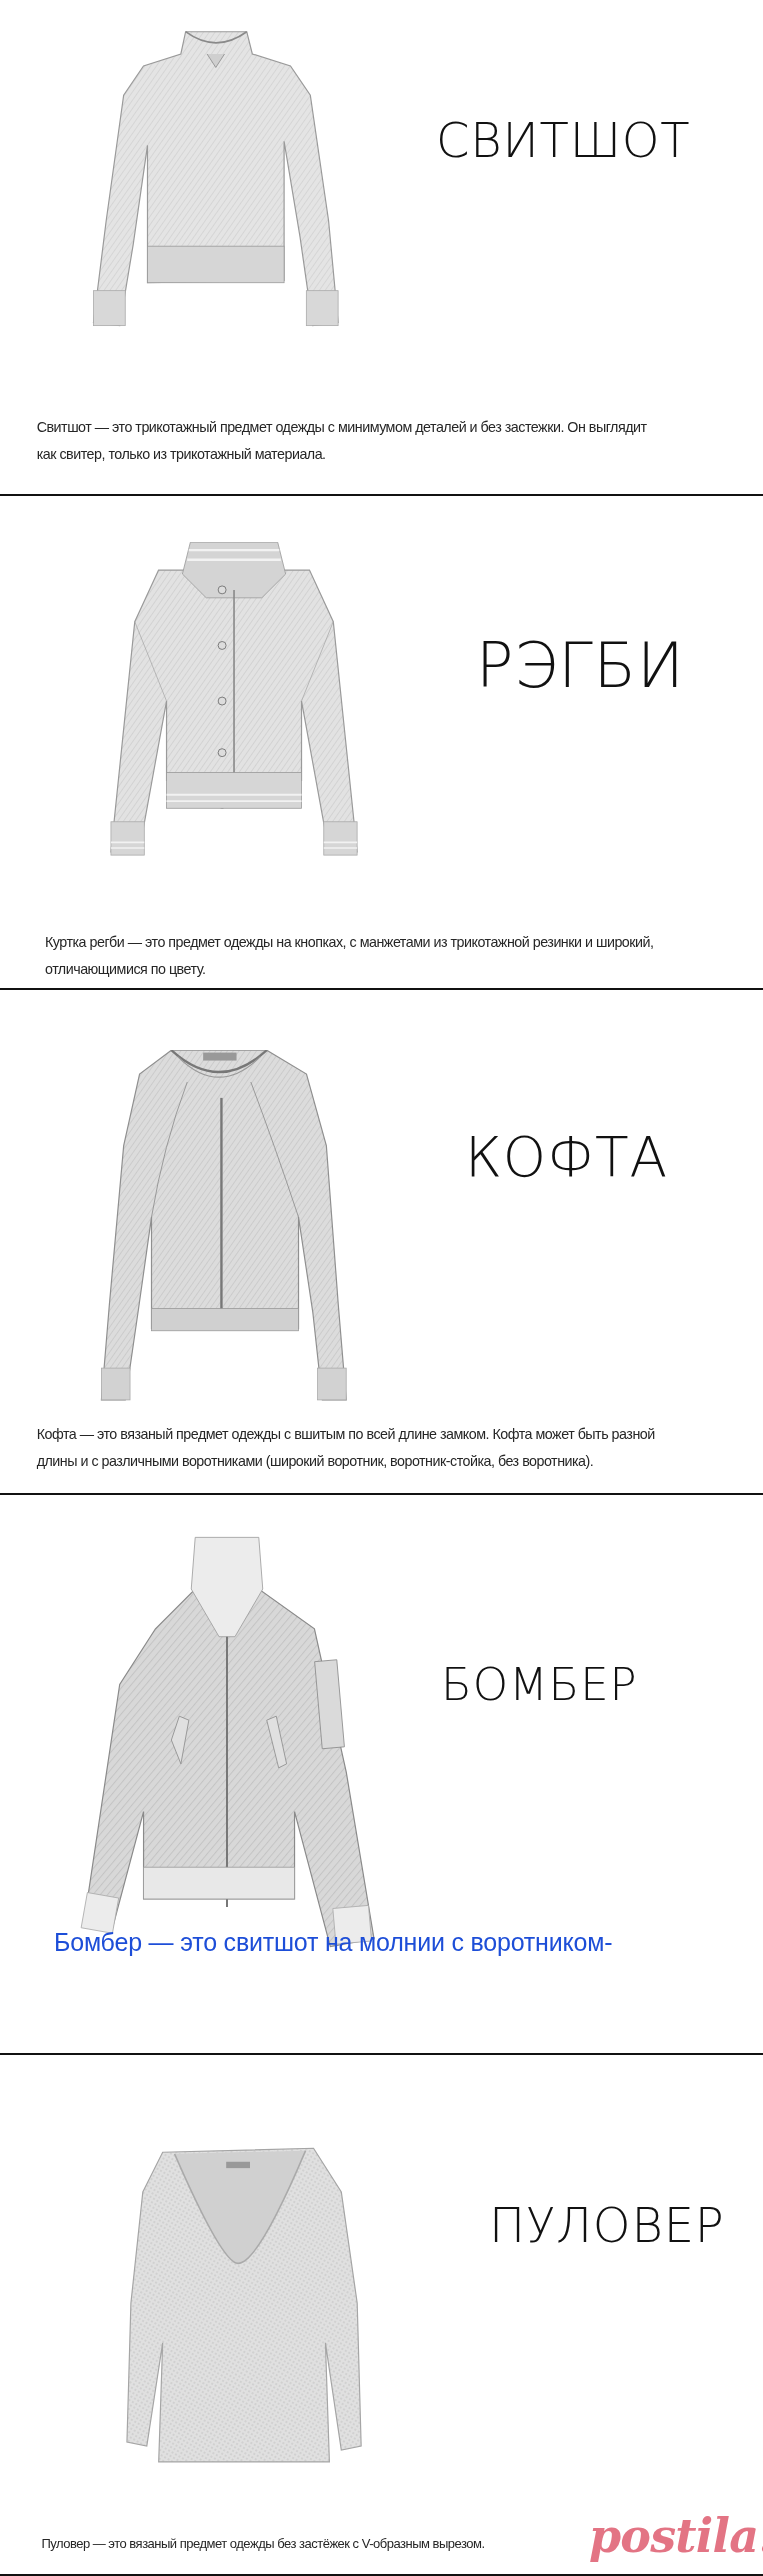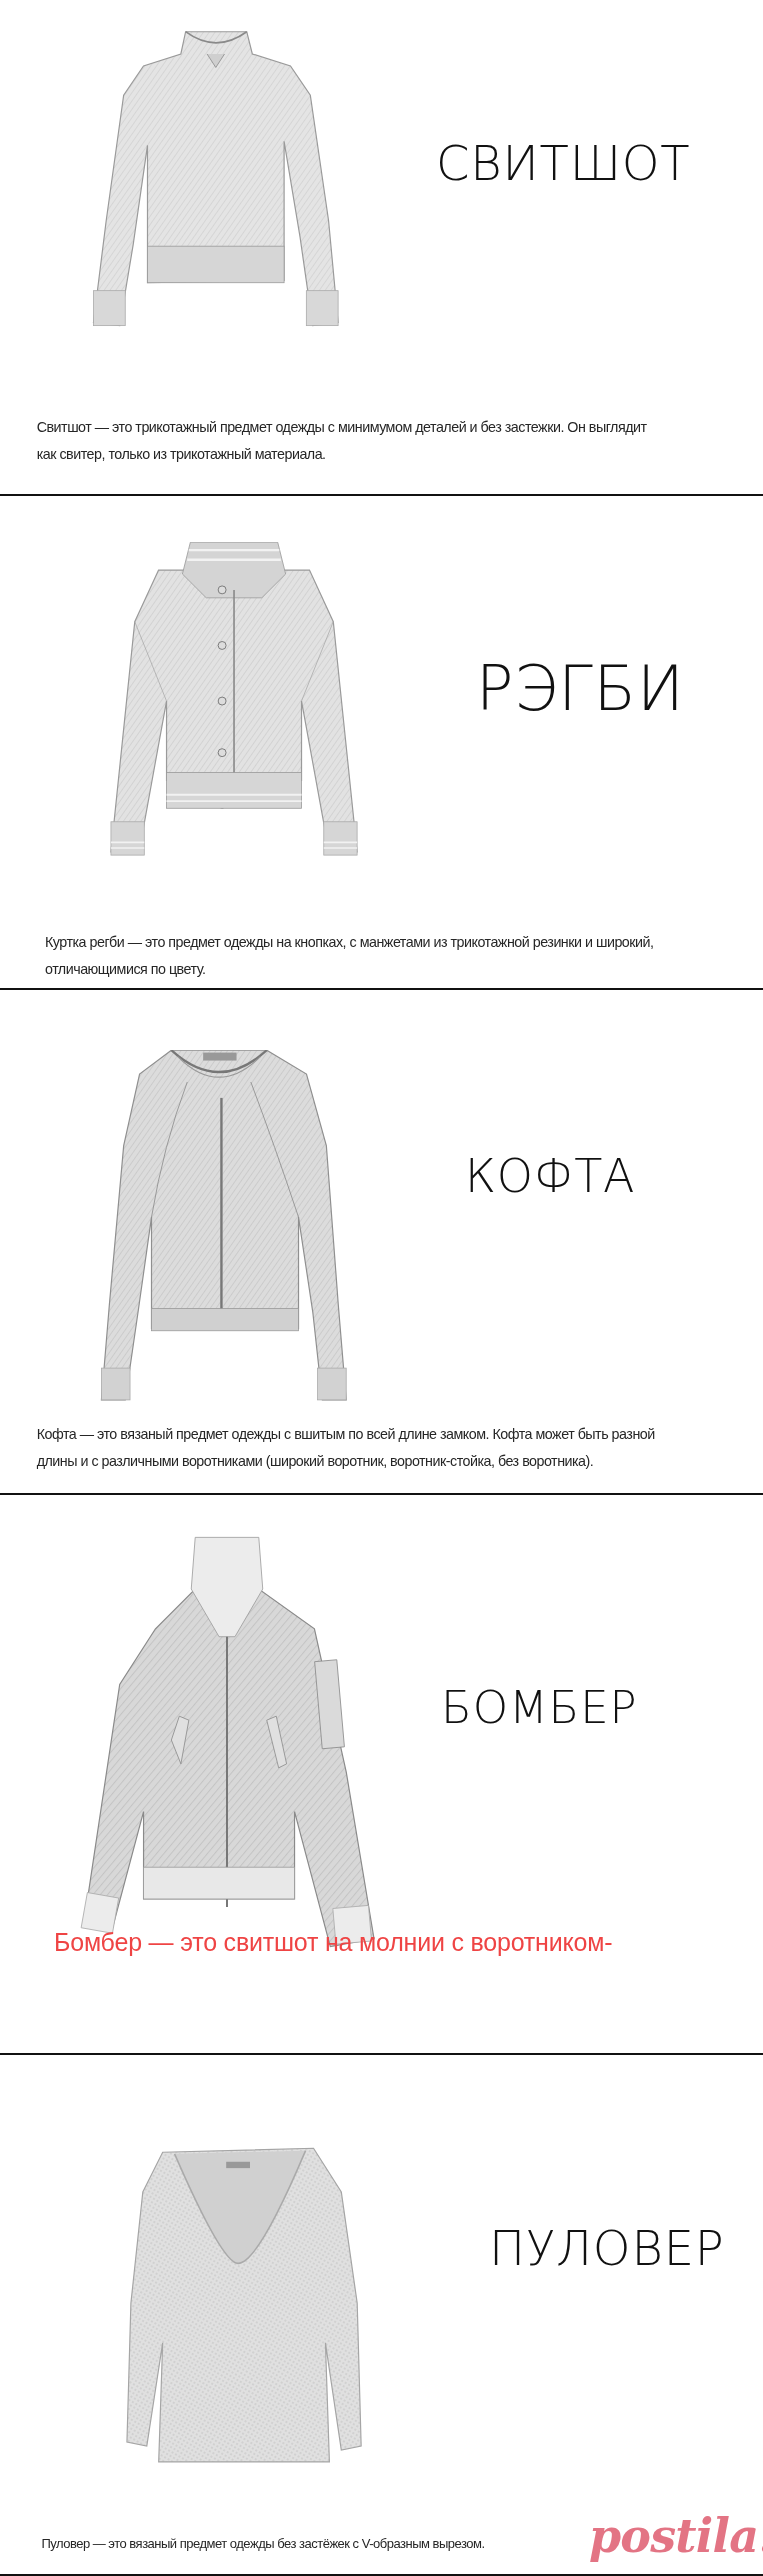--- a/index.html
+++ b/index.html
@@ -1,25 +1,25 @@
 <!DOCTYPE html>
 <html style="font-size:12.7px"><head>
 <meta charset="utf-8">
 <style>
   html, body { margin: 0; padding: 0; background: #ffffff; }
   body { width: 763px; height: 2576px; position: relative; overflow: hidden;
          font-family: "Liberation Sans", sans-serif; color: #1e1e1e; }
   .section { position: absolute; left: 0; width: 763px; }
   .divider { position: absolute; left: 0; width: 763px; height: 1.6px; background: #111; }
   .heading { position: absolute; font-family: "DejaVu Sans", sans-serif; font-weight: 300;
-             color: #111; letter-spacing: 0.8px; white-space: nowrap; line-height: 1; margin-top: 23px; }
+             color: #111; letter-spacing: 0.8px; white-space: nowrap; line-height: 1; }
   .caption { position: absolute; left: 20.7px; width: 732px; font-size: 14.3px; line-height: 27px;
              color: #262626; transform-origin: left top; margin-left: 16px; }
   .caption.narrow { letter-spacing: -0.5px; }
-  .caption.big { font-size: 25px; line-height: 52px; color: #ef4444; left: 38px; width: 668px; letter-spacing: -0.2px; }
+  .caption.big { font-size: 25px; line-height: 52px; color: #1d4ed8; left: 38px; width: 668px; letter-spacing: -0.2px; }
   .illus { position: absolute; }
   .watermark { position: absolute; left: 589px; top: 2513px; font-family: "DejaVu Serif", serif;
                font-style: italic; font-weight: bold; font-size: 46px; color: #d6334b; opacity: .68;
                letter-spacing: -0.8px; line-height: 1; }
 </style>
 </head>
 <body>
 
 <div class="divider" style="top:494px"></div>
 <div class="divider" style="top:988px"></div>
@@ -94,21 +94,21 @@
     <path d="M120 0 L240 0 L290 30 L315 120 L330 320 L340 440 L310 440 L298 330 L280 210 L280 350 L95 350 L95 210 L78 330 L62 440 L32 440 L42 320 L60 120 L80 30 Z" fill="url(#knit3)" stroke="#8f8f8f" stroke-width="1.5"></path>
     <path d="M120 0 Q180 55 240 0" fill="none" stroke="#777" stroke-width="3"></path>
     <path d="M128 8 Q180 60 232 8" fill="none" stroke="#999" stroke-width="1.5"></path>
     <rect x="160" y="3" width="42" height="10" fill="#999"></rect>
     <path d="M140 40 Q110 120 95 210 M220 40 Q250 120 280 210" fill="none" stroke="#888"></path>
     <line x1="183" y1="60" x2="183" y2="350" stroke="#777" stroke-width="3"></line>
     <rect x="95" y="325" width="185" height="28" fill="#d0d0d0" stroke="#999"></rect>
     <rect x="32" y="400" width="36" height="40" fill="#d2d2d2" stroke="#aaa"></rect>
     <rect x="304" y="400" width="36" height="40" fill="#d2d2d2" stroke="#aaa"></rect>
   </svg>
-  <div class="heading" style="left:465px;top:142px;font-size:46px">КОФТА</div>
+  <div class="heading" style="left:465px;top:142px;font-size:55px">КОФТА</div>
   <div class="caption narrow" style="top:433px">
     <div>Кофта — это вязаный предмет одежды с вшитым по всей длине замком. Кофта может быть разной</div>
     <div>длины и с различными воротниками (широкий воротник, воротник-стойка, без воротника).</div>
   </div>
 </div>
 
 <div class="section" style="top:1493px;height:513px">
   <svg class="illus" style="left:76px;top:40px" width="302" height="422" viewBox="0 0 380 530">
     <defs>
       <pattern id="knit4" width="7" height="7" patternUnits="userSpaceOnUse" patternTransform="rotate(40)">

